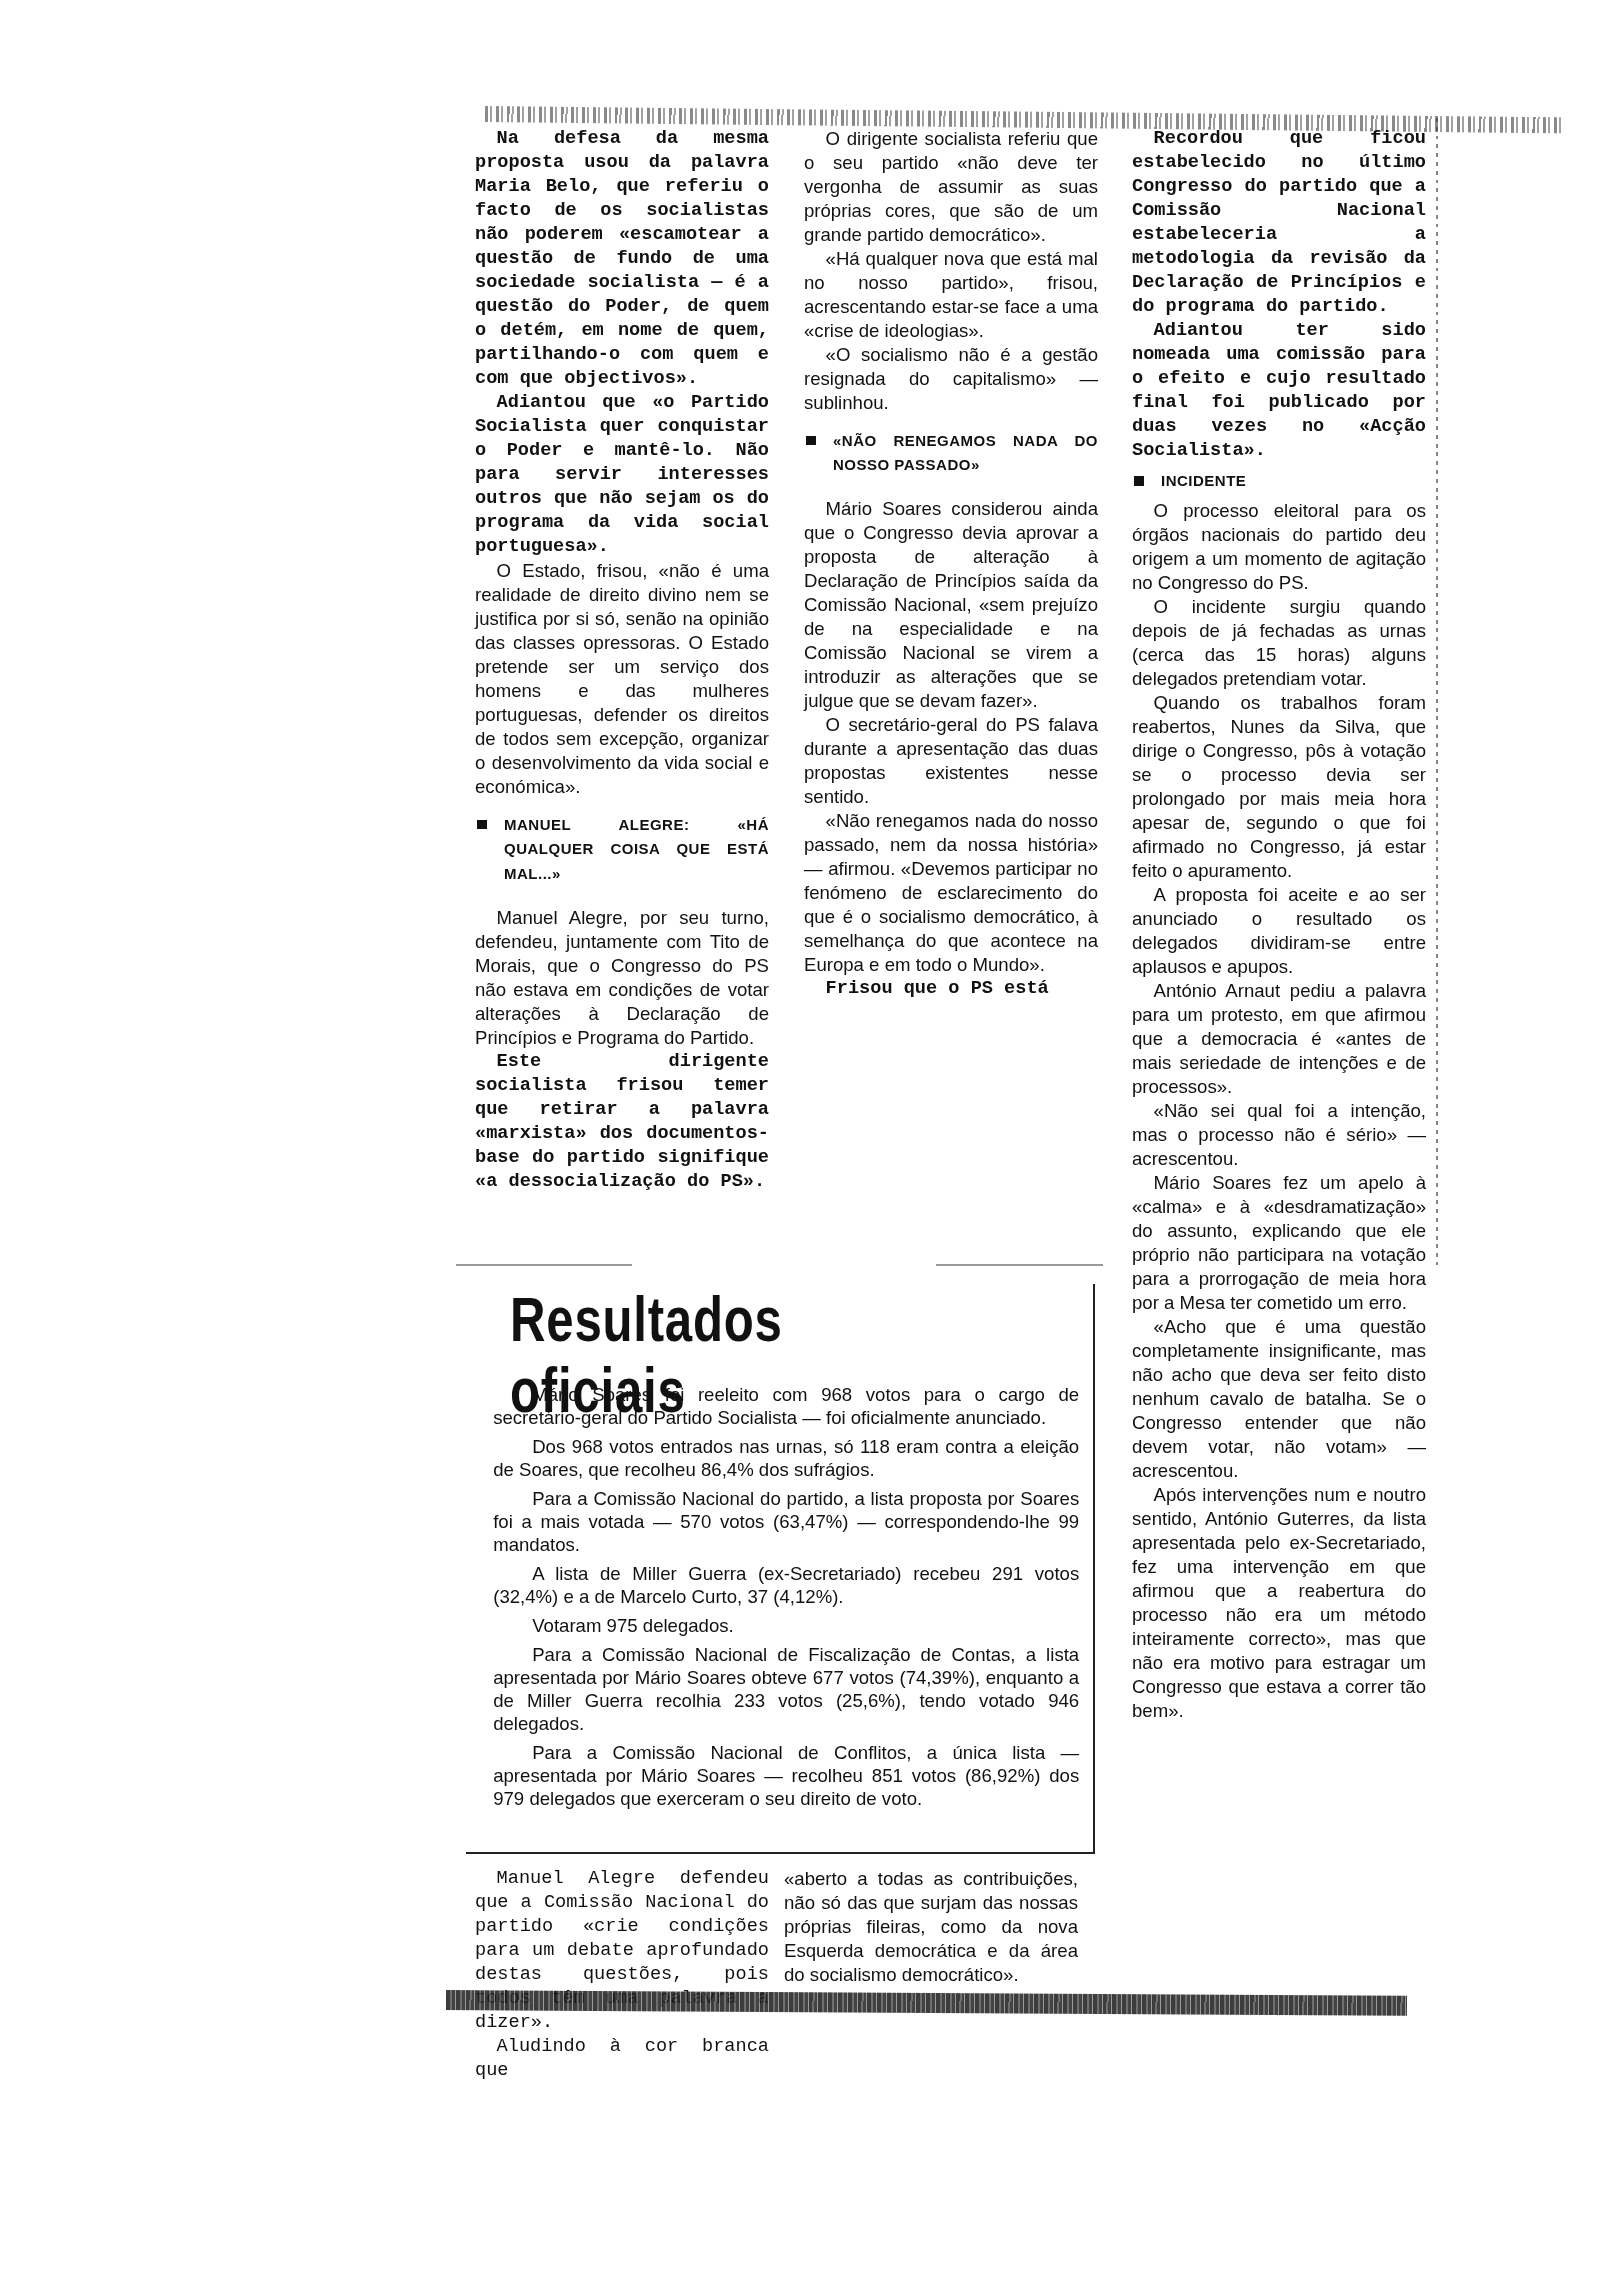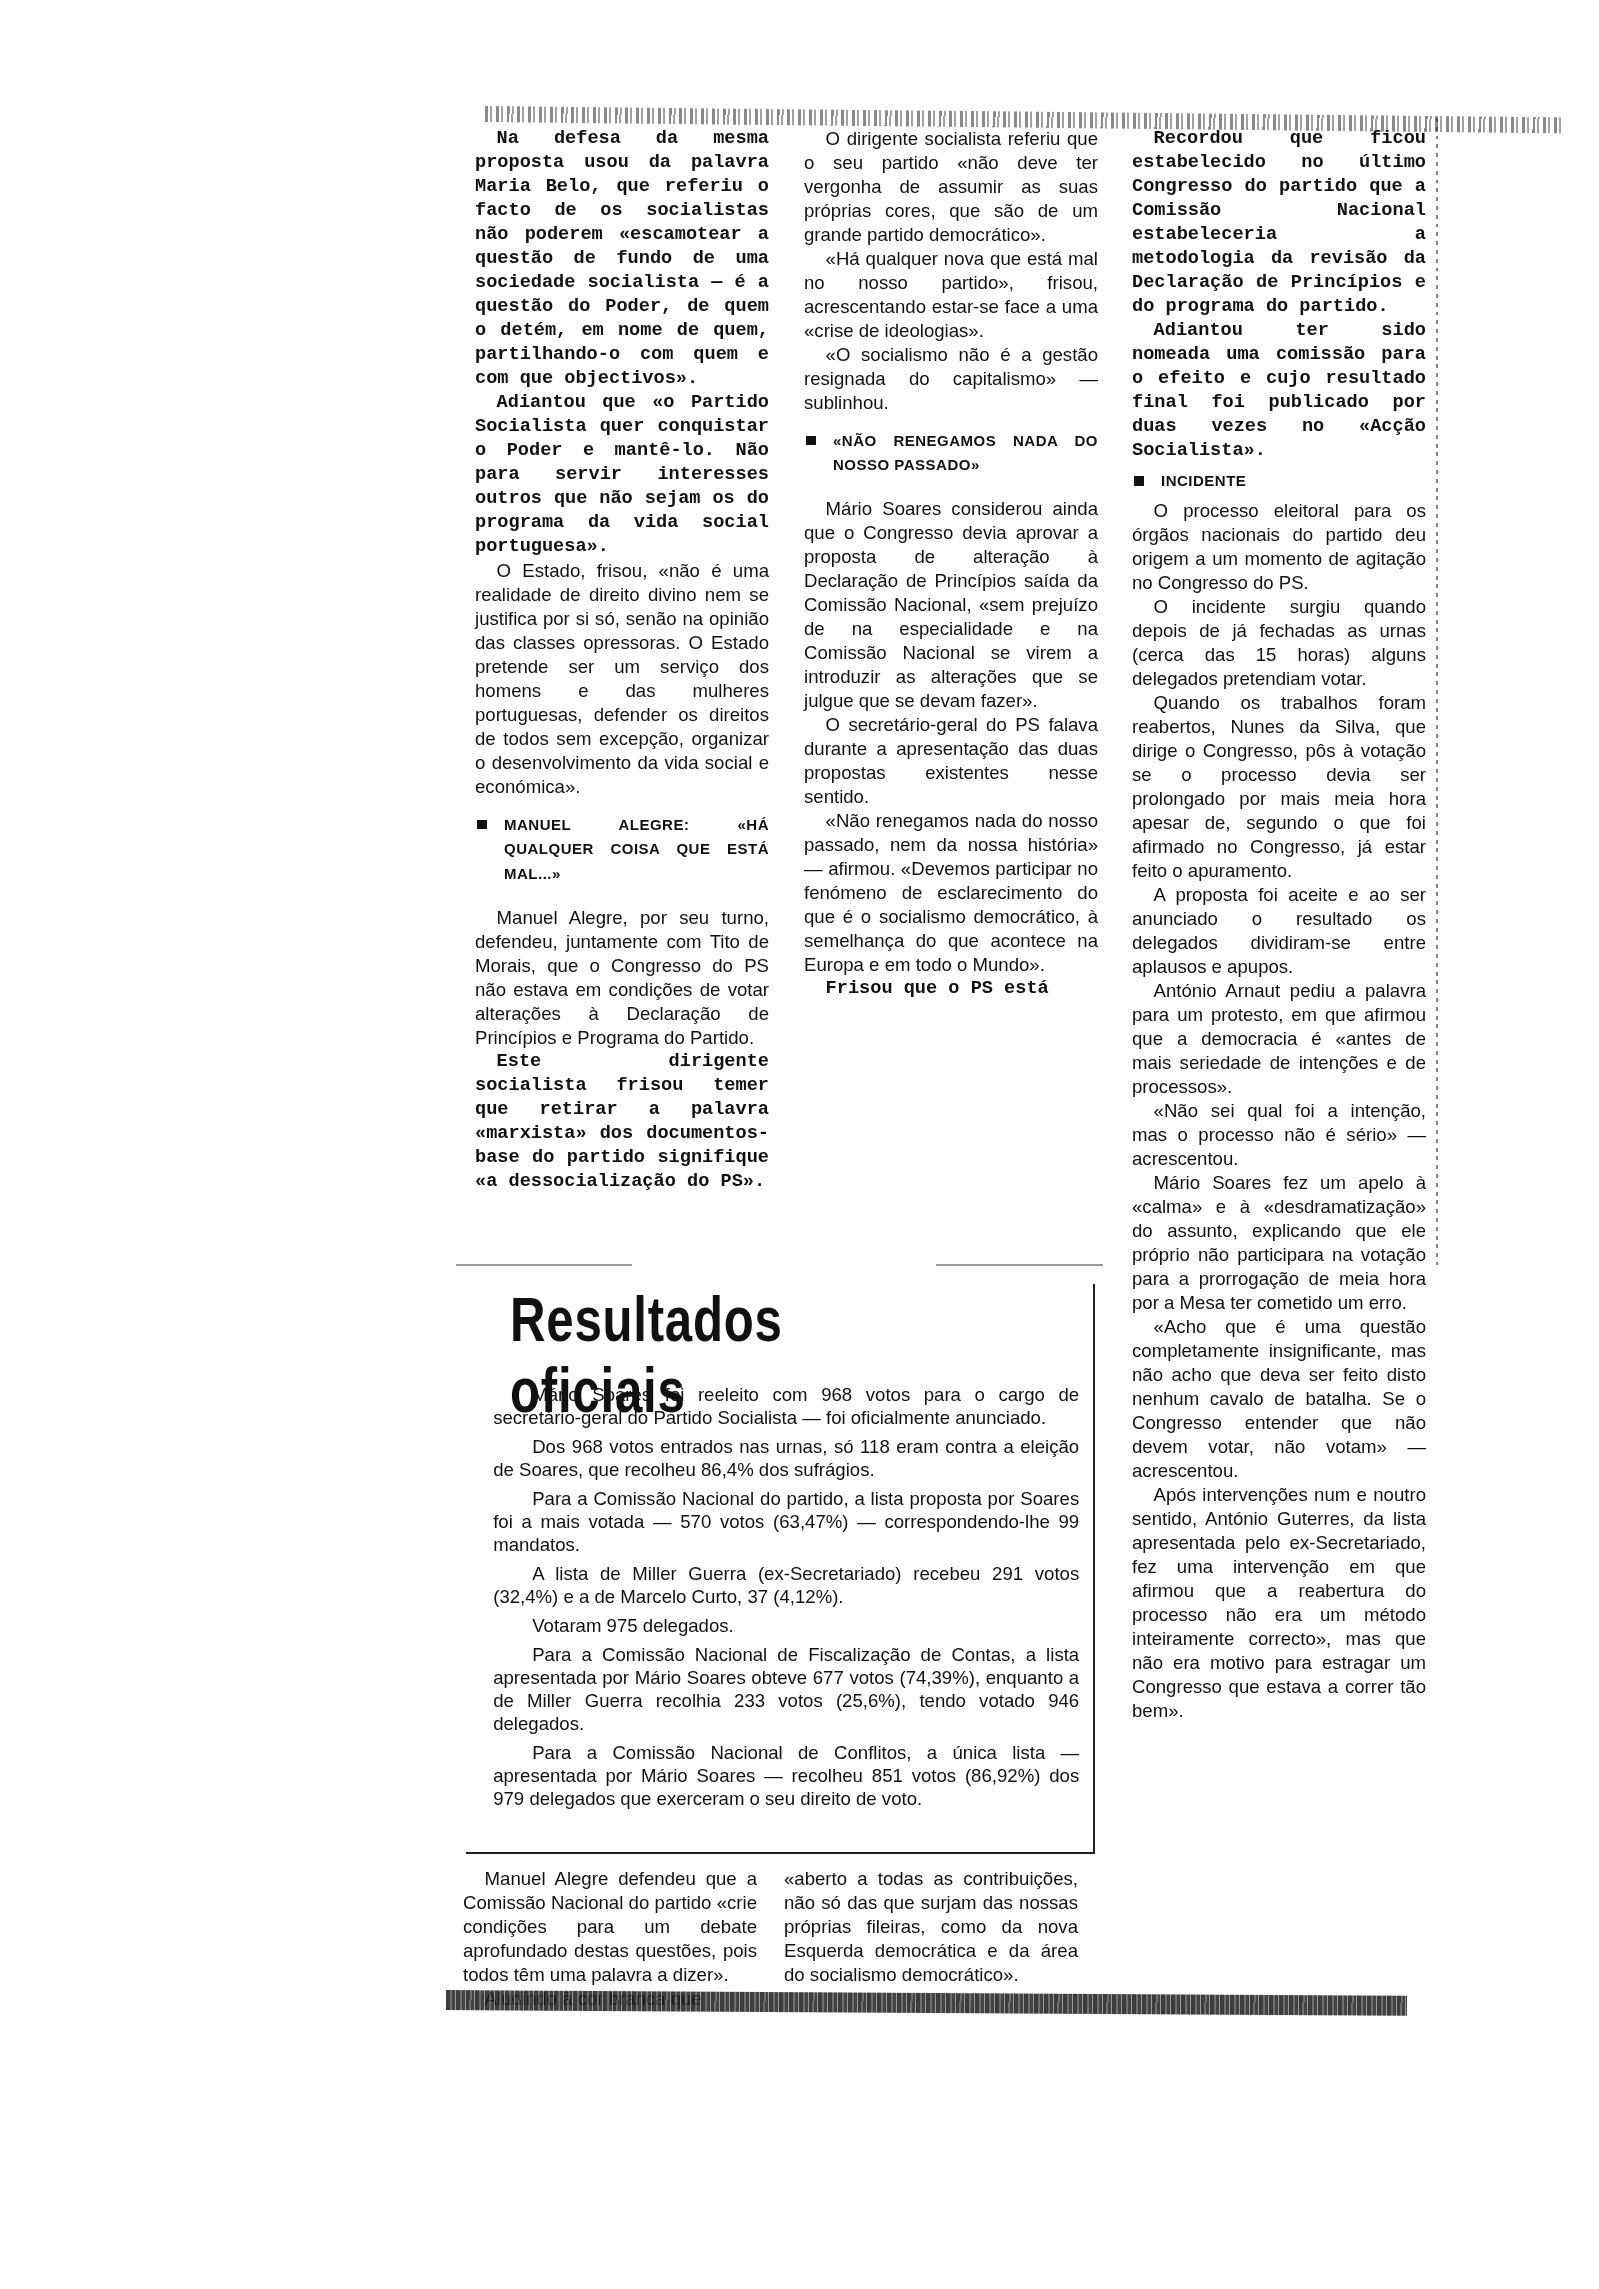--- a/index.html
+++ b/index.html
@@ -102,21 +102,21 @@
     }
     .box-body {
       position: absolute;
       left: 21.6px; top: 93px; width: 598px;
       font-size: 18.6px;
       line-height: 23px;
       text-align: justify;
     }
     .box-body p { margin: 6px; text-indent: 39px; }
 
-    .under1 { left: 17px; top: 1769px; width: 294px; }
+    .under1 { left: 29px; top: 1769px; width: 294px; font-family: Liberation Mono, monospace; }
     .under2 { left: 338px; top: 1769px; width: 294px; }
   </style>
 </head>
 <body>
 
 <div class="clip">
   <div class="noise-top"></div>
   <div class="right-edge"></div>
 
   <div class="col col1">

